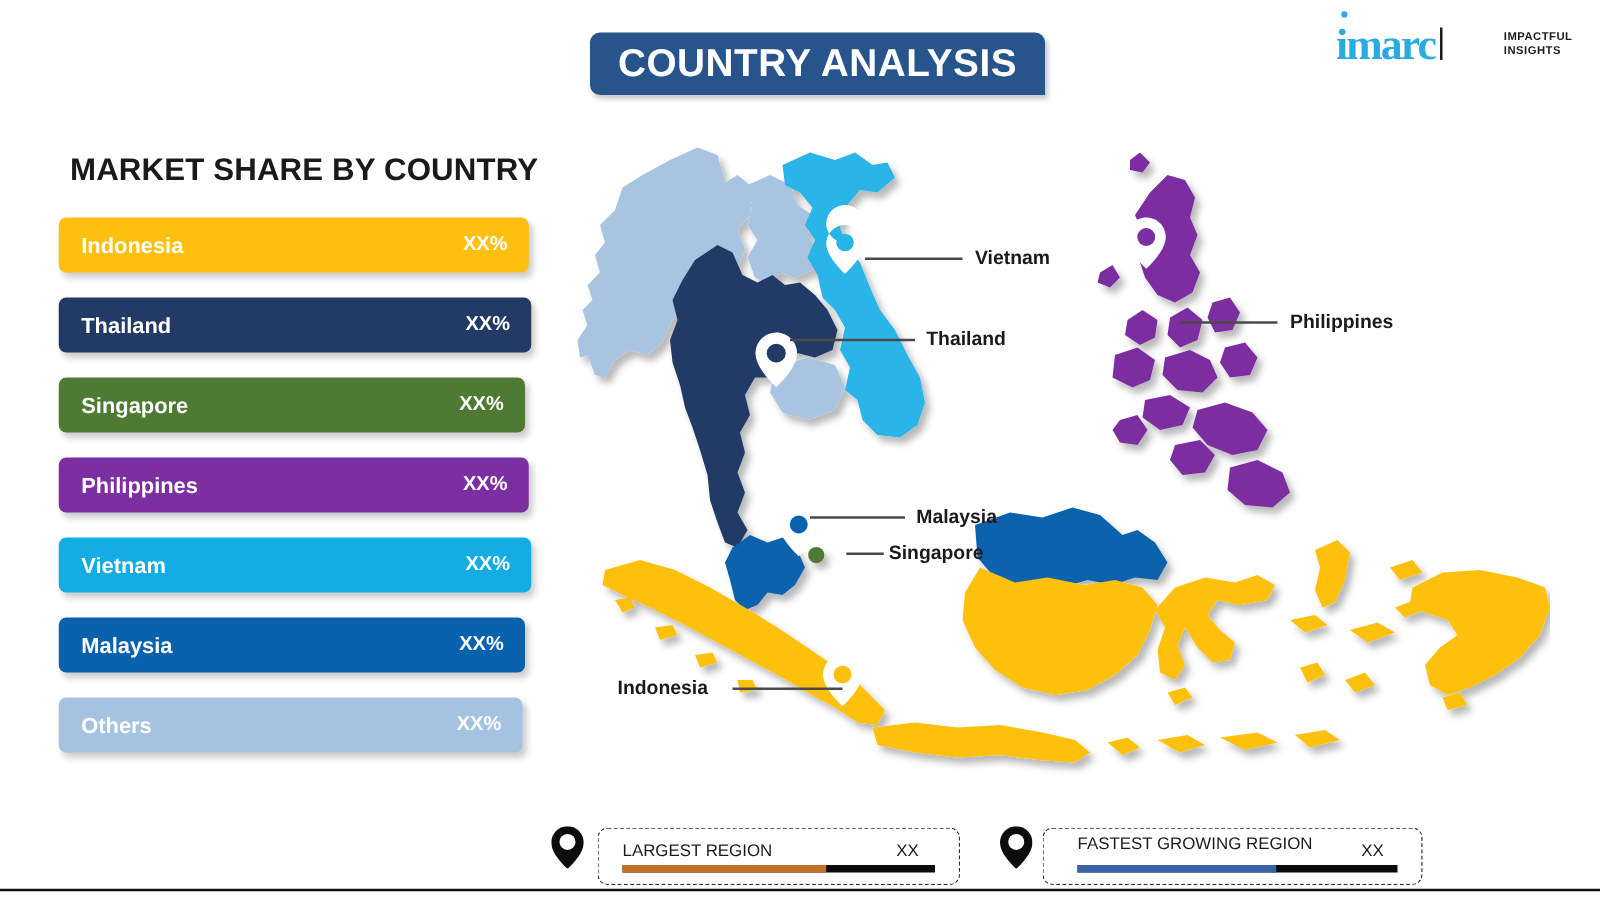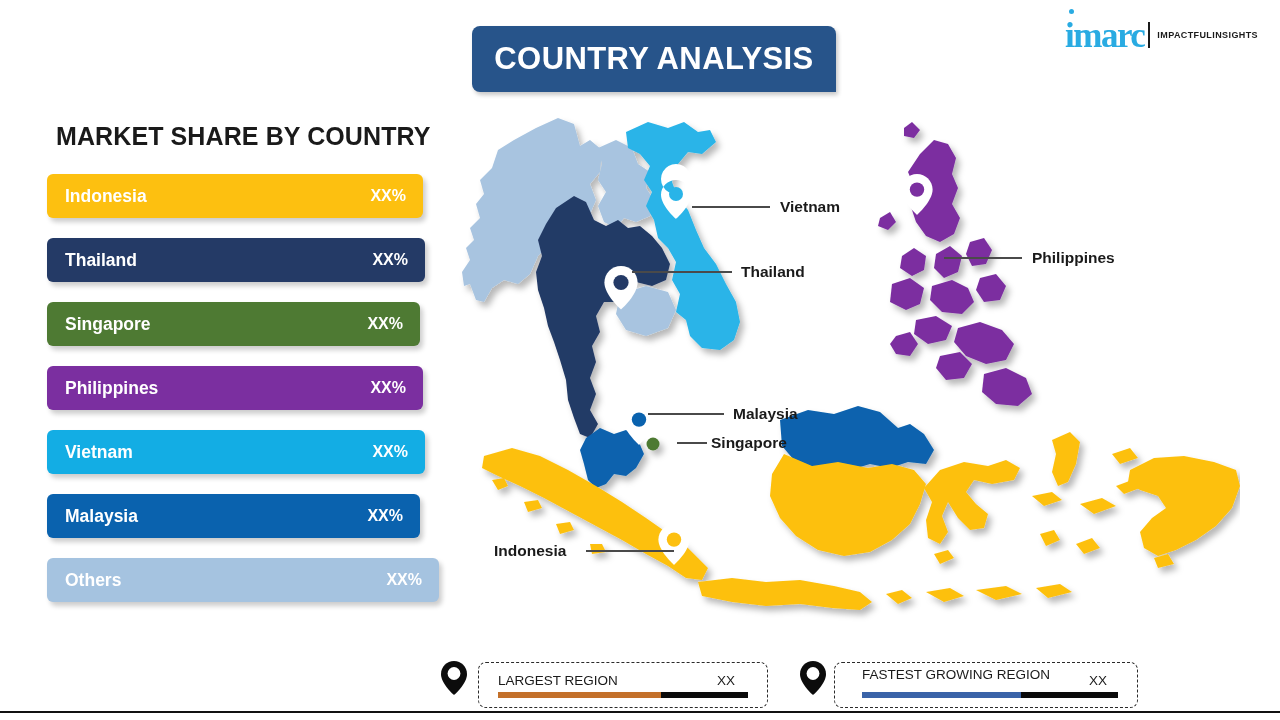--- a/index.html
+++ b/index.html
@@ -7,21 +7,21 @@
     width:1280px;height:720px;
     background:#ffffff;
     font-family:"Liberation Sans", sans-serif;
     overflow:hidden;
     position:relative;
   }
   #stage{position:absolute;left:0;top:0;width:1280px;height:720px;}
 
   
   #title-banner{
-    position:absolute; left:472px; top:26px; width:364px; height:66px;
+    position:absolute; left:472px; top:26px; width:364px; height:50px;
     background:#27548a;
     border-radius:8px 8px 0 8px;
     display:flex;align-items:center;justify-content:center;
     box-shadow:2px 3px 4px rgba(0,0,0,.22);
   }
   #title-banner .t{
     color:#ffffff;font-size:31px;font-weight:bold;letter-spacing:.4px;
     font-family:"Liberation Sans", sans-serif;
   }
 
@@ -30,21 +30,21 @@
   #logo .word{
     font-family:Liberation Serif, serif;
     font-size:35px;font-weight:bold;color:#29abe2;letter-spacing:-1.5px;
     line-height:1; position:relative;
   }
   #logo .dot{
     position:absolute; left:4px; top:-7px; width:5px;height:5px;border-radius:50%;
     background:#29abe2;
   }
   #logo .divider{width:2px;height:26px;background:#1b1b1b;margin:0 7px 0 4px;}
-  #logo .tag{display:flex;justify-content:center;}
+  #logo .tag{display:flex;flex-direction:column;justify-content:center;margin-left:42px;}
   #logo .tag span{
     font-size:9px;font-weight:bold;color:#1b1b1b;letter-spacing:.4px;line-height:11px;
     font-family:"Liberation Sans", sans-serif;
   }
 
   
   #panel-title{
     position:absolute;left:56px;top:122px;
     font-size:25px;font-weight:bold;color:#1a1a1a;letter-spacing:.1px;
   }
@@ -120,21 +120,21 @@
         <span class="val">XX%</span>
       </div>
       <div class="bar" style="background: rgb(19, 173, 228); width: 378px;">
         <span class="name">Vietnam</span>
         <span class="val">XX%</span>
       </div>
       <div class="bar" style="background: rgb(10, 98, 174); width: 373px;">
         <span class="name">Malaysia</span>
         <span class="val">XX%</span>
       </div>
-      <div class="bar" style="background: rgb(165, 195, 224); width: 371px; padding-left: 21px;">
+      <div class="bar" style="background: rgb(165, 195, 224); width: 371px;">
         <span class="name">Others</span>
         <span class="val">XX%</span>
       </div>
     </div>
 
   <div id="map">
     <svg viewBox="0 0 800 550" xmlns="http://www.w3.org/2000/svg">
       <defs>
         <filter id="shp" x="-20%" y="-20%" width="150%" height="150%">
           <feDropShadow dx="4" dy="5" stdDeviation="3" flood-color="#000" flood-opacity="0.28"></feDropShadow>

